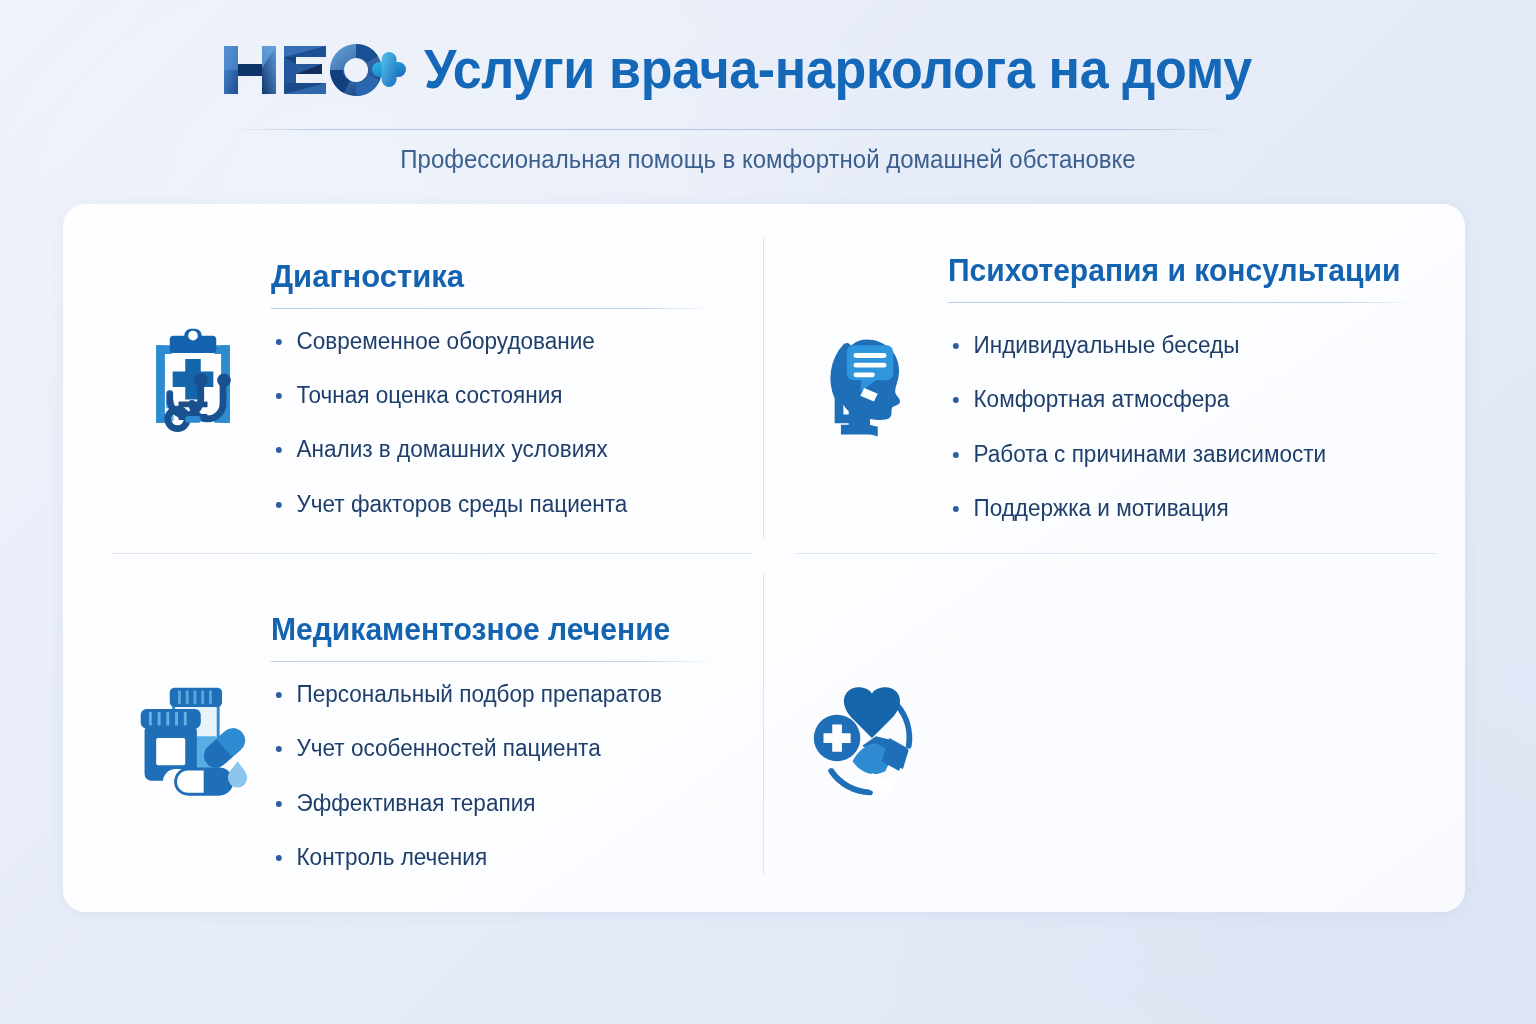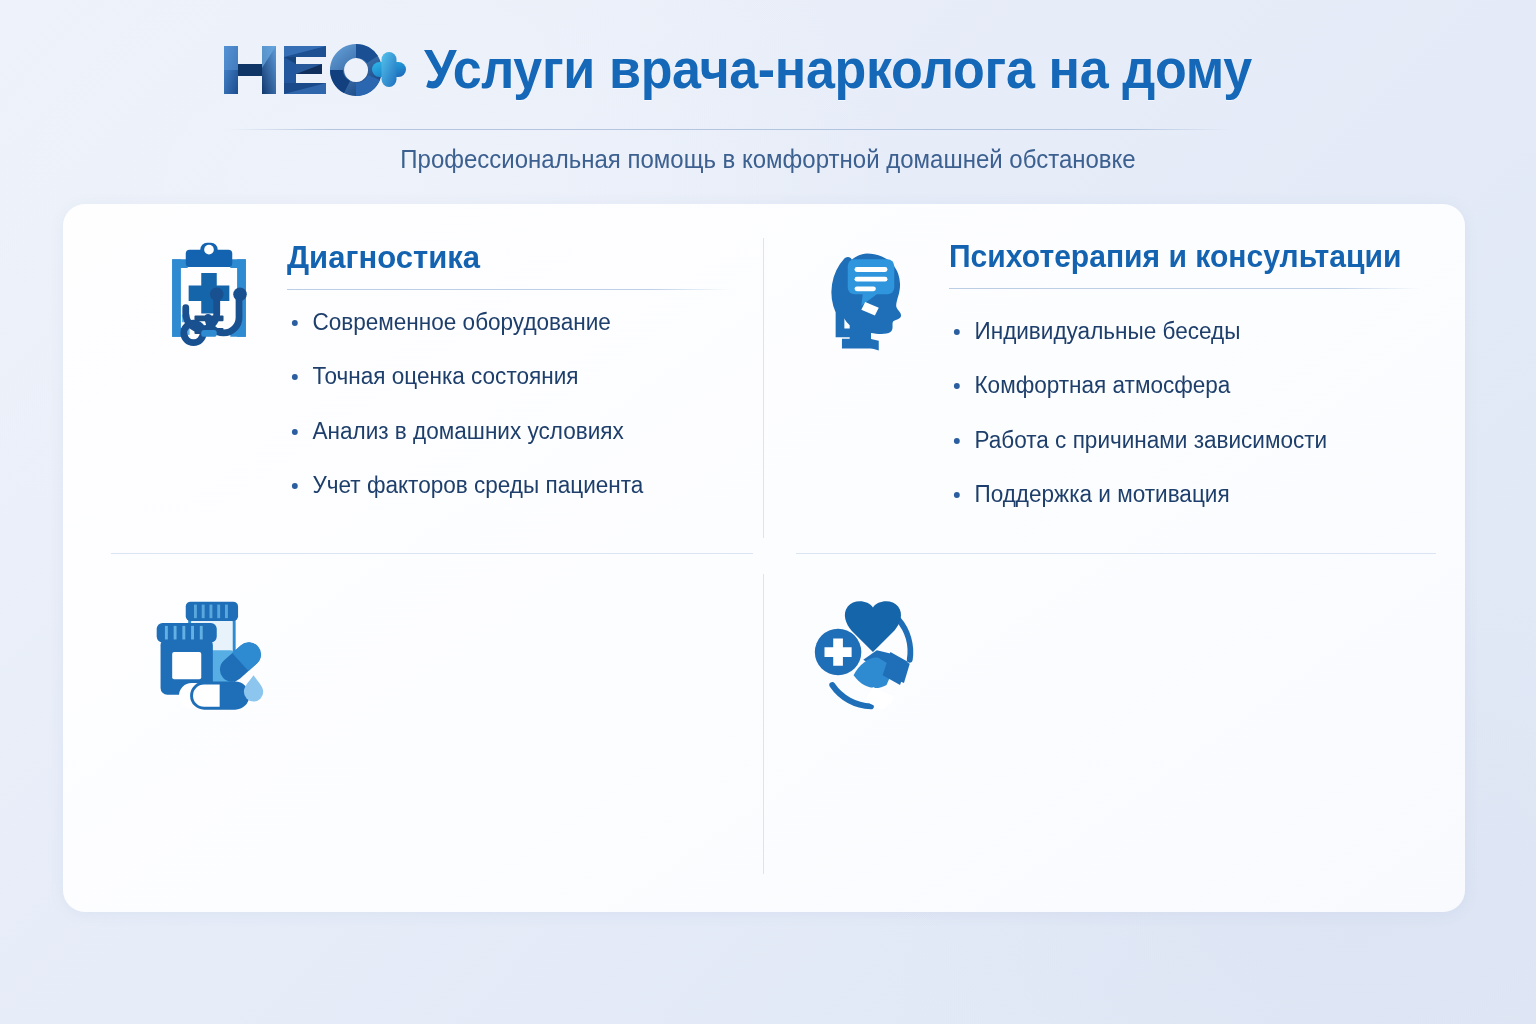--- a/index.html
+++ b/index.html
@@ -116,22 +116,22 @@
   }
   .div-v-top    { left: 700px; top: 34px;  width: 1px; height: 300px; }
   .div-v-bottom { left: 700px; top: 370px; width: 1px; height: 300px; }
   .div-h-left   { left: 48px;  top: 349px; width: 642px; height: 1px; }
   .div-h-right  { left: 733px; top: 349px; width: 640px; height: 1px; }
 
   
   .quad {
     position: relative;
     display: flex;
-    align-items: flex-start;
-    padding: 30px 34px 20px 80px;
+    align-items: center;
+    padding: 30px 34px 20px 64px;
   }
   .quad.q2, .quad.q4 { padding-left: 40px; }
 
   .icon-wrap {
     flex: 0 0 auto;
     width: 132px;
     height: 132px;
     display: flex;
     align-items: flex-start;
     justify-content: center;
@@ -395,20 +395,30 @@
               <path d="M96 60 h12 a12.5 12.5 0 0 1 0 25 h-12 z" fill="#2f8bd1"></path>
             </g>
 
             <rect x="46" y="94" width="58" height="26" rx="13" fill="#1f6fb8"></rect>
             <path d="M46 94 h29 v26 h-29 a13 13 0 0 1 0 -26 z" fill="#ffffff"></path>
             <rect x="46" y="94" width="58" height="26" rx="13" fill="none" stroke="#1f6fb8" stroke-width="3"></rect>
 
             <path d="M110 86 c6 8 10 12 10 17 a10 10 0 0 1 -20 0 c0 -5 4 -9 10 -17 z" fill="#8cc6ef"></path>
           </svg>
         </div>
+        <div class="quad-body">
+          <div class="quad-title">Медикаментозное лечение</div>
+          <div class="title-rule"></div>
+          <ul class="bullets">
+            <li>Персональный подбор препаратов</li>
+            <li>Учет особенностей пациента</li>
+            <li>Эффективная терапия</li>
+            <li>Контроль лечения</li>
+          </ul>
+        </div>
       </div>
 
       <div class="quad q4">
         <div class="icon-wrap">
           <svg viewBox="0 0 128 128" aria-hidden="true">
 
             <path d="M92 28 a52 52 0 0 1 12 42" fill="none" stroke="#1f6fb8" stroke-width="6" stroke-linecap="round"></path>
             <path d="M24 96 a50 50 0 0 0 40 22" fill="none" stroke="#1f6fb8" stroke-width="6" stroke-linecap="round"></path>
 
             <path d="M66 16

